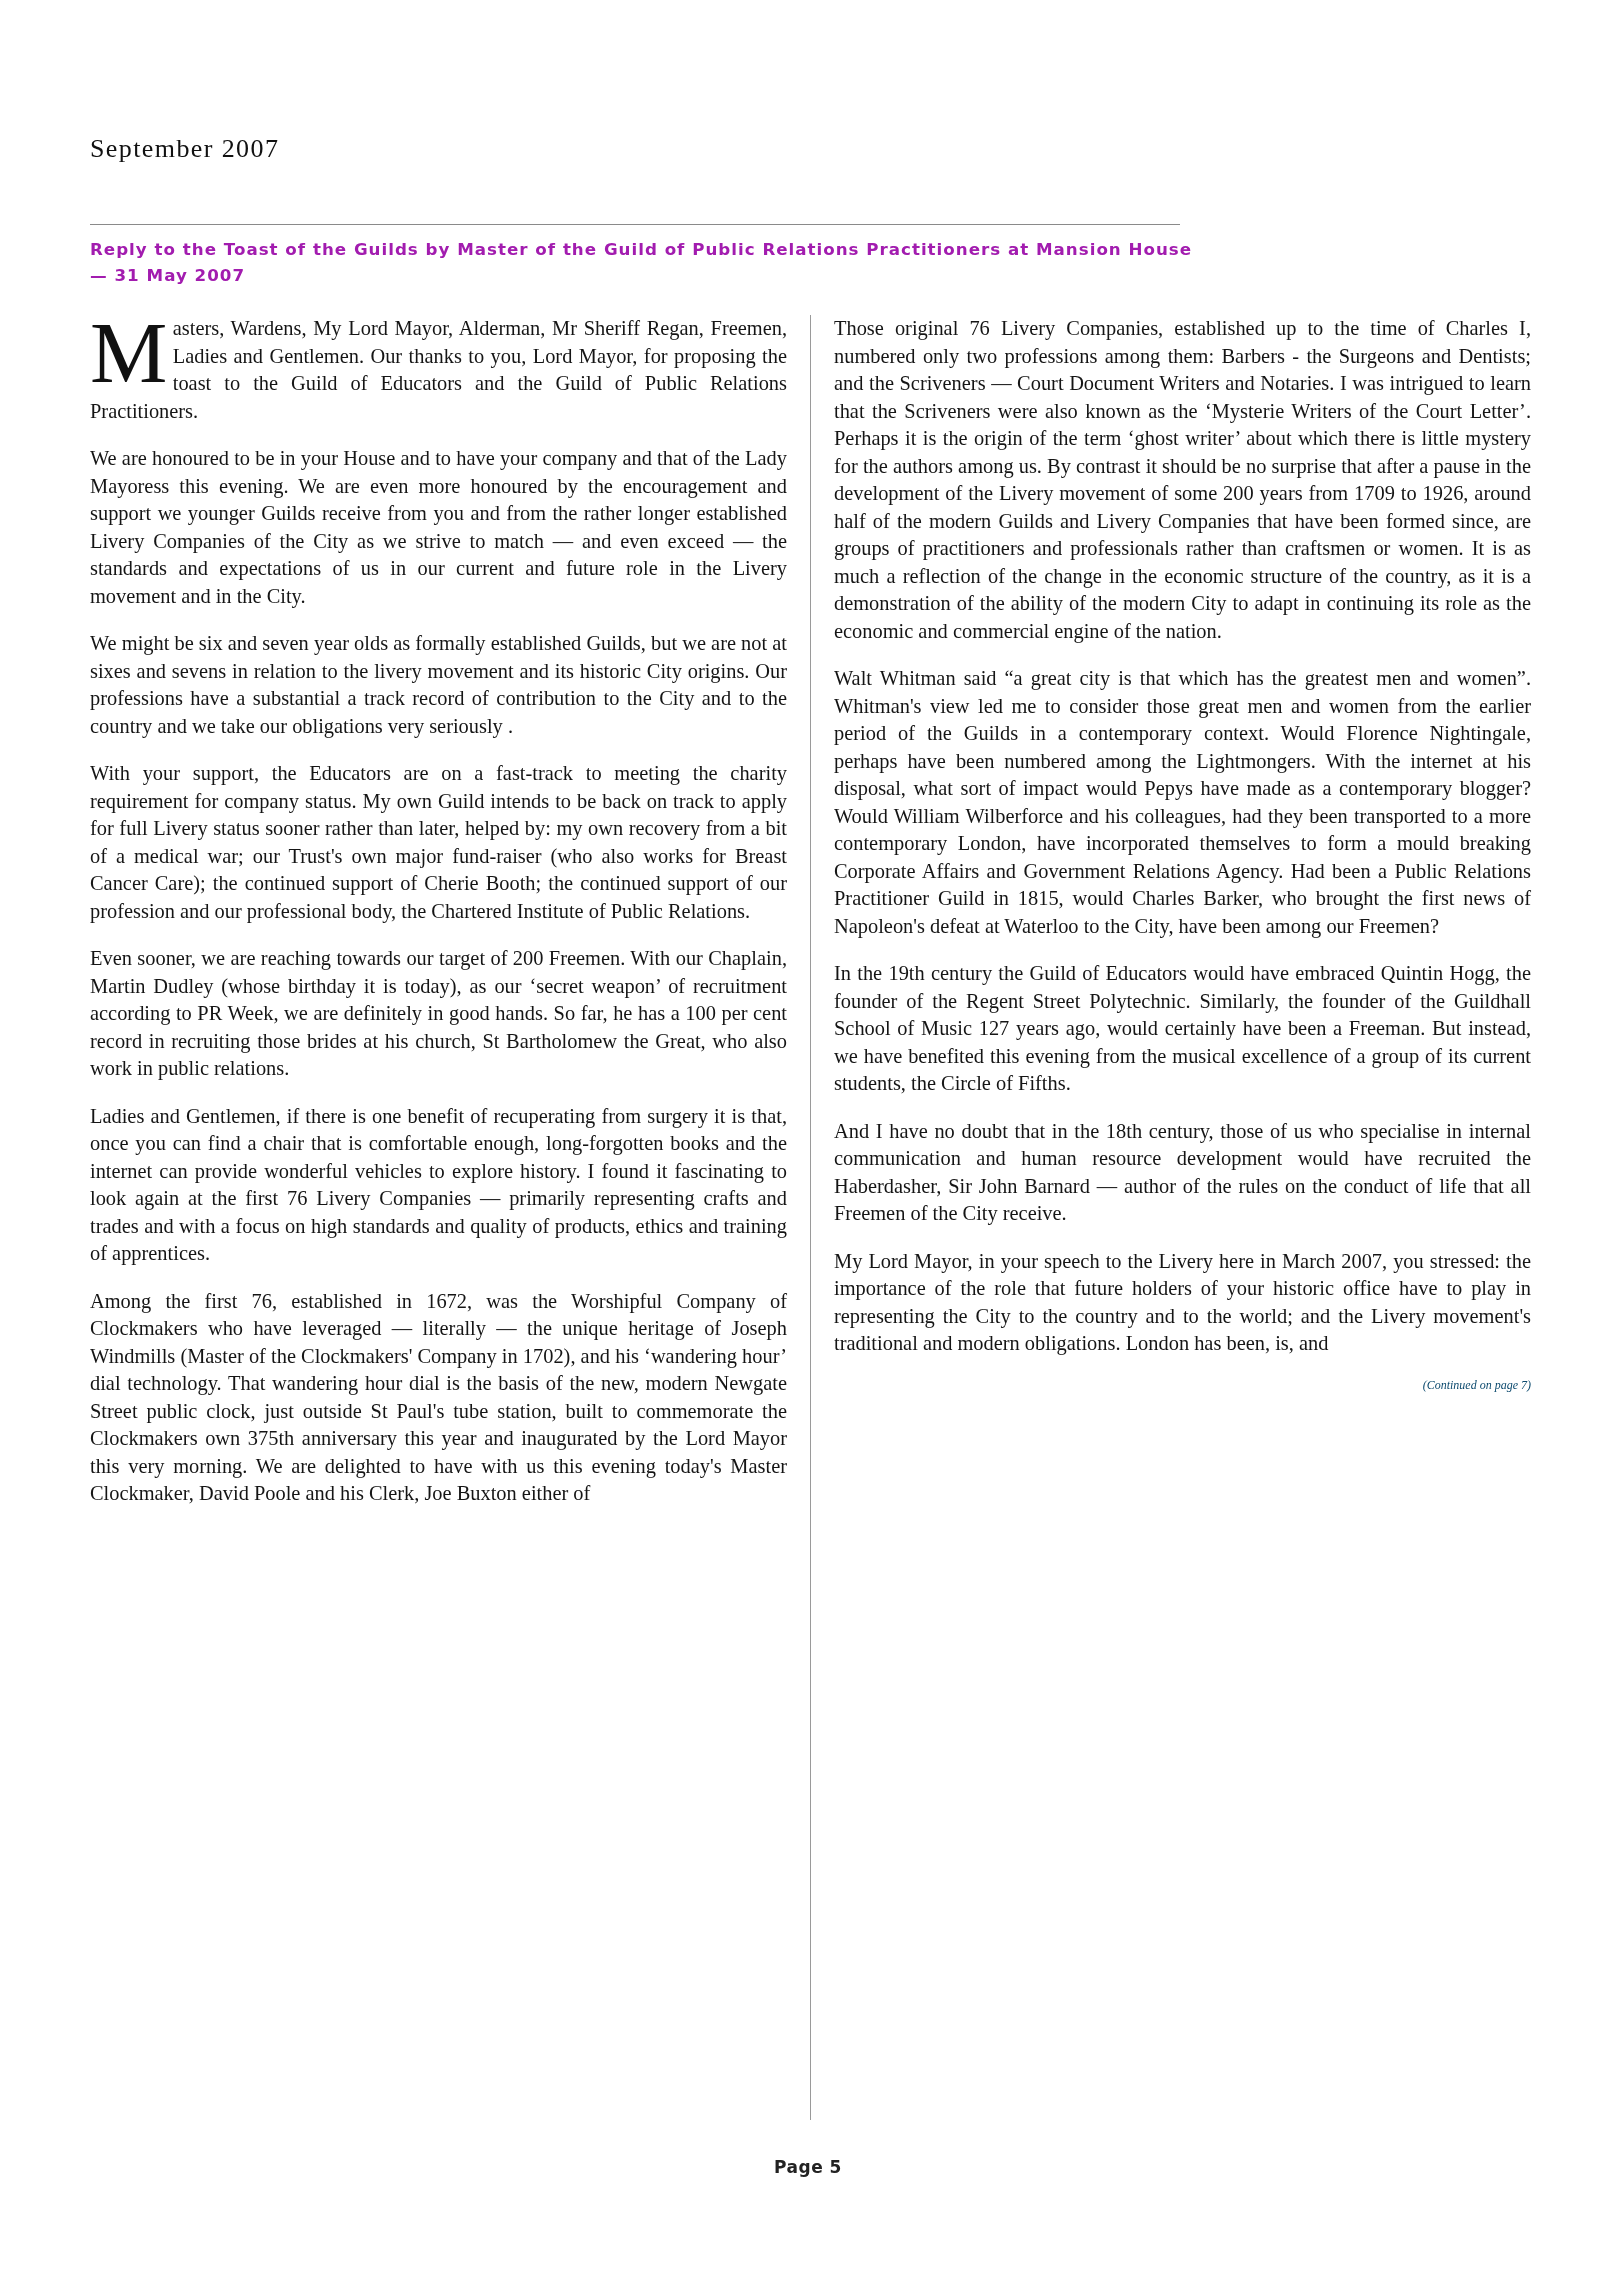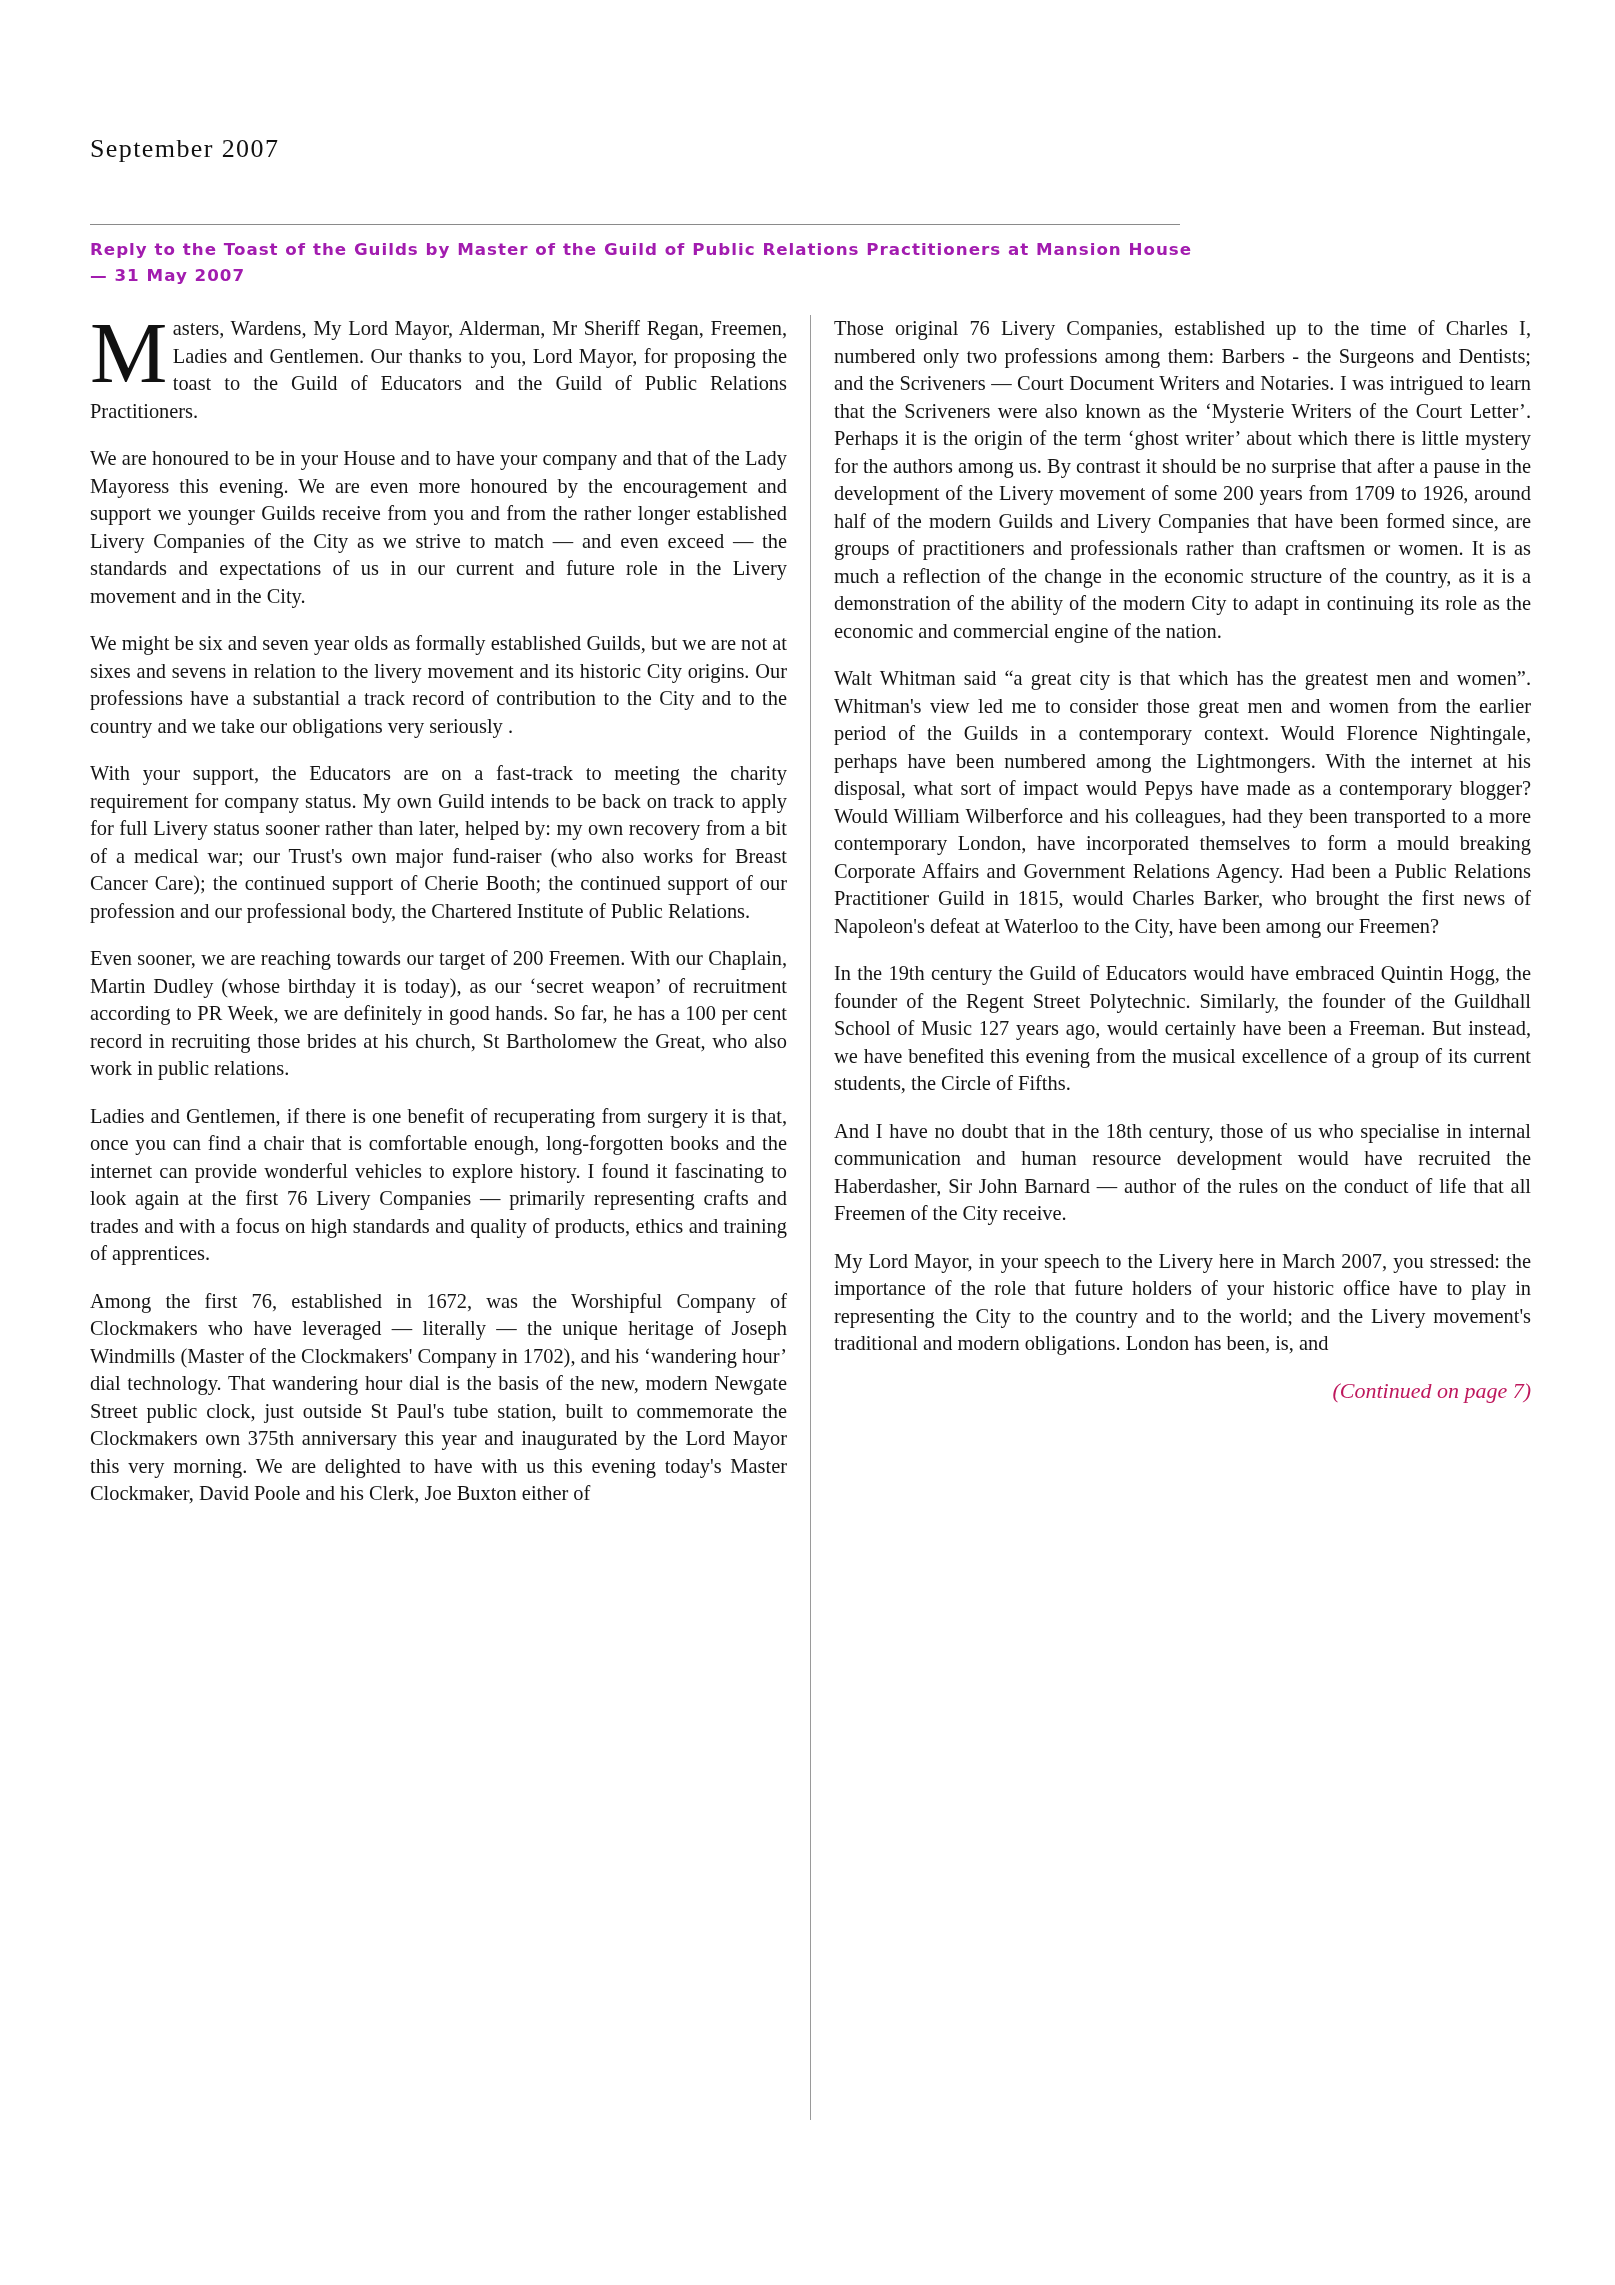--- a/index.html
+++ b/index.html
@@ -90,24 +90,24 @@
     float: left;
     font-family: "Liberation Serif", serif;
     font-size: 87px;
     line-height: 65px;
     padding: 3.6px 5.4px 0 0;
     margin-top: 1.8px;
     color: #111;
   }
   .cont-note {
     margin: 4px 0 0 0;
-    font-size: 22px;
+    font-size: 12px;
     font-style: italic;
     text-align: right;
-    color: #be185d;
+    color: #0c4a6e;
   }
   .page-number {
     position: absolute;
     left: 0;
     top: 2157px;
     width: 1616px;
     text-align: center;
     font-family: "DejaVu Sans", sans-serif;
     font-weight: bold;
     font-size: 17px;
@@ -144,15 +144,16 @@
       <p class="body">Those original 76 Livery Companies, established up to the time of Charles I, numbered only two professions among them: Barbers - the Surgeons and Dentists; and the Scriveners — Court Document Writers and Notaries. I was intrigued to learn that the Scriveners were also known as the ‘Mysterie Writers of the Court Letter’. Perhaps it is the origin of the term ‘ghost writer’ about which there is little mystery for the authors among us. By contrast it should be no surprise that after a pause in the development of the Livery movement of some 200 years from 1709 to 1926, around half of the modern Guilds and Livery Companies that have been formed since, are groups of practitioners and professionals rather than craftsmen or women. It is as much a reflection of the change in the economic structure of the country, as it is a demonstration of the ability of the modern City to adapt in continuing its role as the economic and commercial engine of the nation.</p>
       <p class="body">Walt Whitman said “a great city is that which has the greatest men and women”. Whitman's view led me to consider those great men and women from the earlier period of the Guilds in a contemporary context. Would Florence Nightingale, perhaps have been numbered among the Lightmongers. With the internet at his disposal, what sort of impact would Pepys have made as a contemporary blogger? Would William Wilberforce and his colleagues, had they been transported to a more contemporary London, have incorporated themselves to form a mould breaking Corporate Affairs and Government Relations Agency. Had been a Public Relations Practitioner Guild in 1815, would Charles Barker, who brought the first news of Napoleon's defeat at Waterloo to the City, have been among our Freemen?</p>
       <p class="body">In the 19th century the Guild of Educators would have embraced Quintin Hogg, the founder of the Regent Street Polytechnic. Similarly, the founder of the Guildhall School of Music 127 years ago, would certainly have been a Freeman. But instead, we have benefited this evening from the musical excellence of a group of its current students, the Circle of Fifths.</p>
       <p class="body">And I have no doubt that in the 18th century, those of us who specialise in internal communication and human resource development would have recruited the Haberdasher, Sir John Barnard — author of the rules on the conduct of life that all Freemen of the City receive.</p>
       <p class="body">My Lord Mayor, in your speech to the Livery here in March 2007, you stressed: the importance of the role that future holders of your historic office have to play in representing the City to the country and to the world; and the Livery movement's traditional and modern obligations. London has been, is, and</p>
       <p class="cont-note">(Continued on page 7)</p>
     </div>
 
   </div>
 
+  <div class="page-number">Page 5</div>
 
 </div>
 
 
 </body></html>

